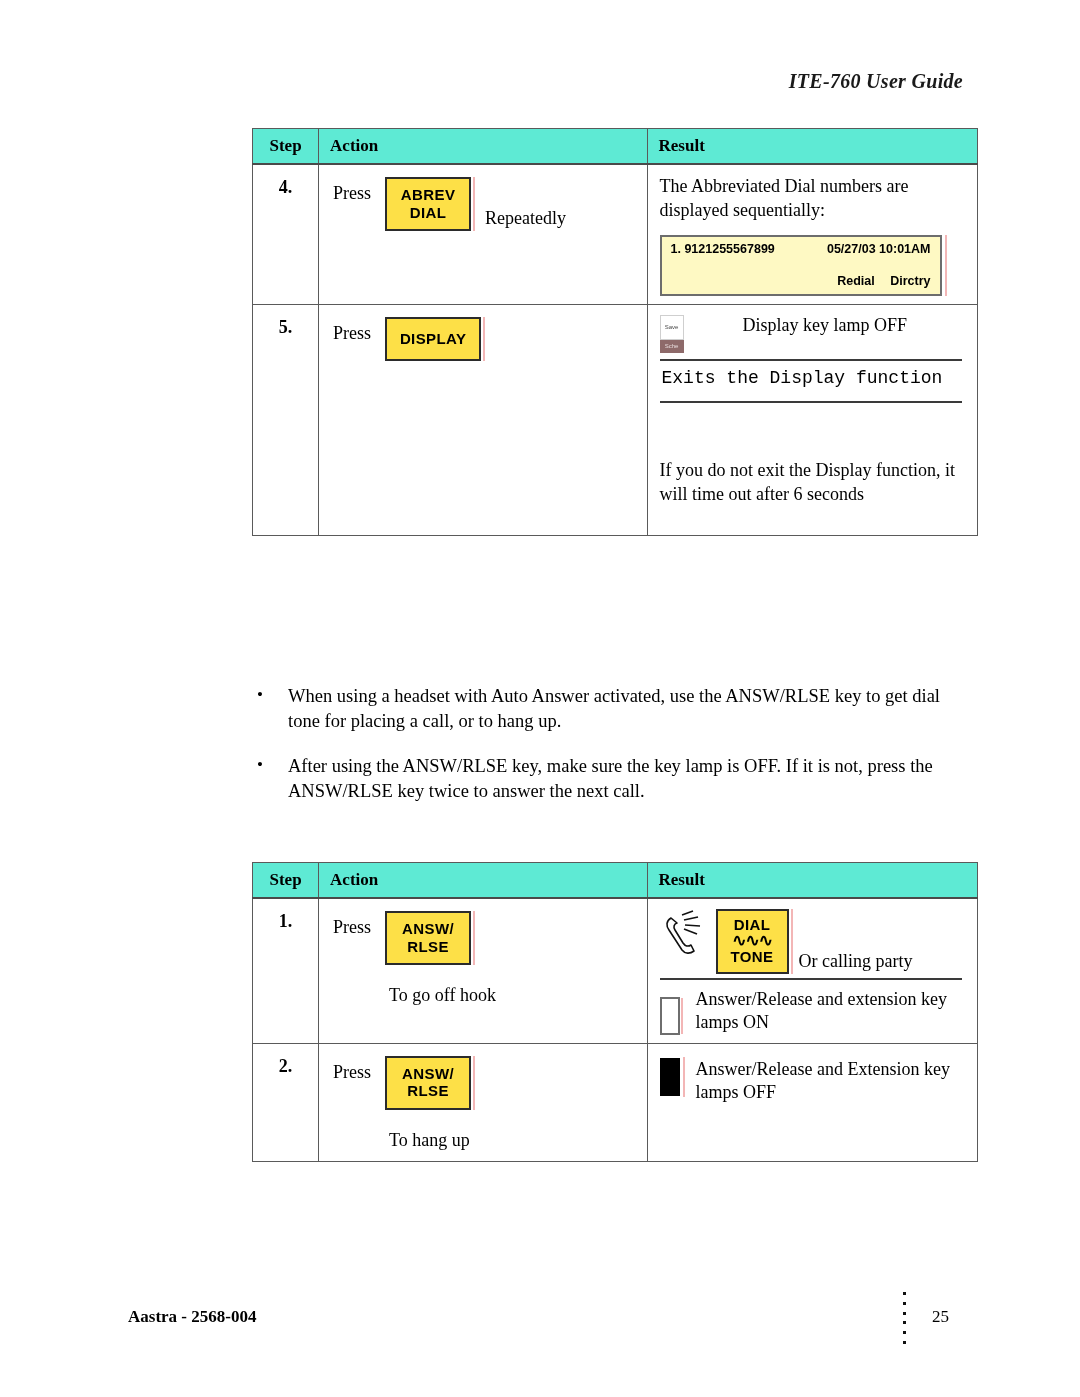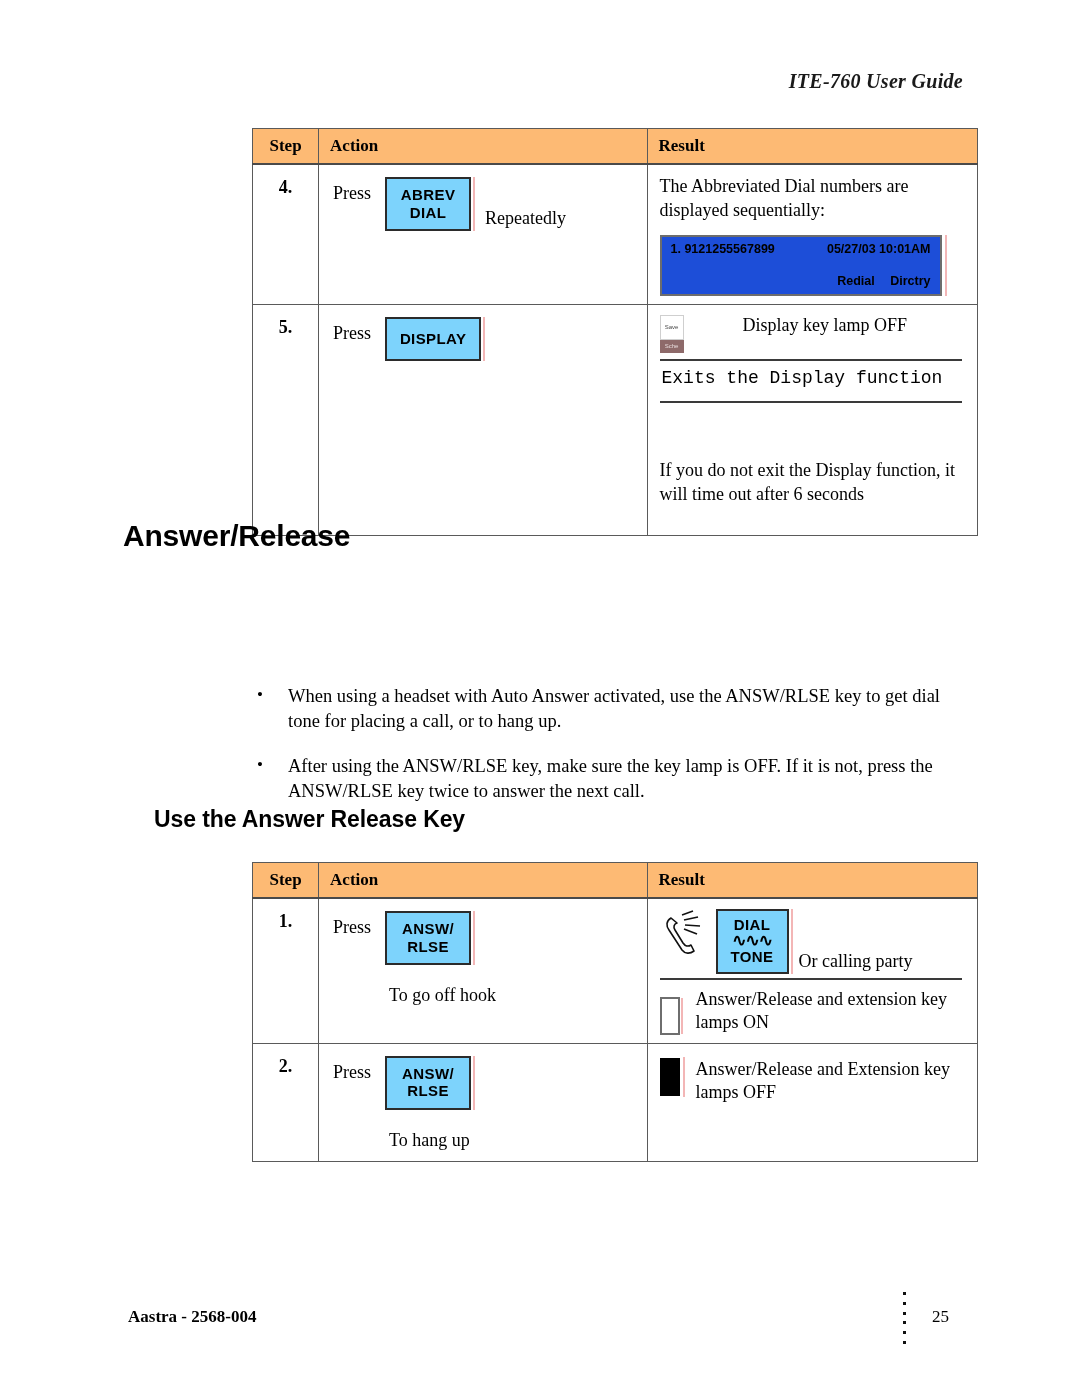--- a/index.html
+++ b/index.html
@@ -42,21 +42,21 @@
   .proc-table col.c-action { width: 328px; }
   .proc-table col.c-result { width: 330px; }
 
   .proc-table th,
   .proc-table td {
     border: 1px solid #5a5a5a;
     vertical-align: top;
     padding: 0;
   }
   .proc-table thead th {
-    background: #fdba74;
+    background: #5eead4;
     border-bottom: 2px solid #4a4a4a;
     font-family: "Liberation Serif", serif;
     font-weight: bold;
     font-size: 17px;
     text-align: left;
     height: 34px;
     line-height: 34px;
   }
   .proc-table thead th.h-step { text-align: center; padding-left: 0; }
   .proc-table thead th.h-action { padding-left: 11px; }
@@ -85,21 +85,21 @@
   }
   .press-word {
     font-family: "Liberation Serif", serif;
     font-size: 18px;
     padding-top: 6px;
   }
   .keycap {
     position: relative;
     display: inline-block;
     border: 2px solid #2b2b2b;
-    background: #7dd3fc;
+    background: #fde047;
     font-family: "Liberation Sans", sans-serif;
     font-weight: bold;
     font-size: 15px;
     letter-spacing: 0.4px;
     text-align: center;
     line-height: 1.18;
     padding: 7px 12px 8px 12px;
     box-sizing: border-box;
     color: #000;
   }
@@ -130,21 +130,21 @@
     font-family: "Liberation Serif", serif;
     font-size: 18px;
     margin-top: 20px;
     padding-left: 56px;
   }
 
   
   .lcd {
     margin-top: 12px;
     border: 2px solid #6d6d6d;
-    background: #1d4ed8;
+    background: #fef9c3;
     width: 282px;
     box-sizing: border-box;
     padding: 5px 9px 6px 9px;
     font-family: "Liberation Sans", sans-serif;
     font-weight: bold;
     font-size: 12.5px;
     position: relative;
   }
   .lcd::after {
     content: "";
@@ -403,35 +403,33 @@
             <div class="res-rule"></div>
             <div class="res-line">Exits the Display function</div>
             <div class="res-rule"></div>
             <div class="res-para">If you do not exit the Display function, it will time out after 6 seconds</div>
           </div>
         </td>
       </tr>
     </tbody>
   </table>
 
-  <div class="h1-sans" style="left:123px; top:519px;">Answer/Release</div>
 
 
   <ul class="bullets" style="left:252px; top:684px; width:700px;">
     <li>
       <span class="bullet">•</span>
       <span>When using a headset with Auto Answer activated, use the ANSW/RLSE key to get dial tone for placing a call, or to hang up.</span>
     </li>
     <li>
       <span class="bullet">•</span>
       <span>After using the ANSW/RLSE key, make sure the key lamp is OFF.  If it is not, press the ANSW/RLSE key twice to answer the next call.</span>
     </li>
   </ul>
 
-  <div class="h2-sans" style="left:154px; top:806px;">Use the Answer Release Key</div>
 
   <table class="proc-table" style="left:252px; top:862px; width:726px;">
     <colgroup>
       <col class="c-step">
         <col class="c-action">
         <col class="c-result">
     </colgroup>
     <thead>
       <tr>
         <th class="h-step">Step</th>

